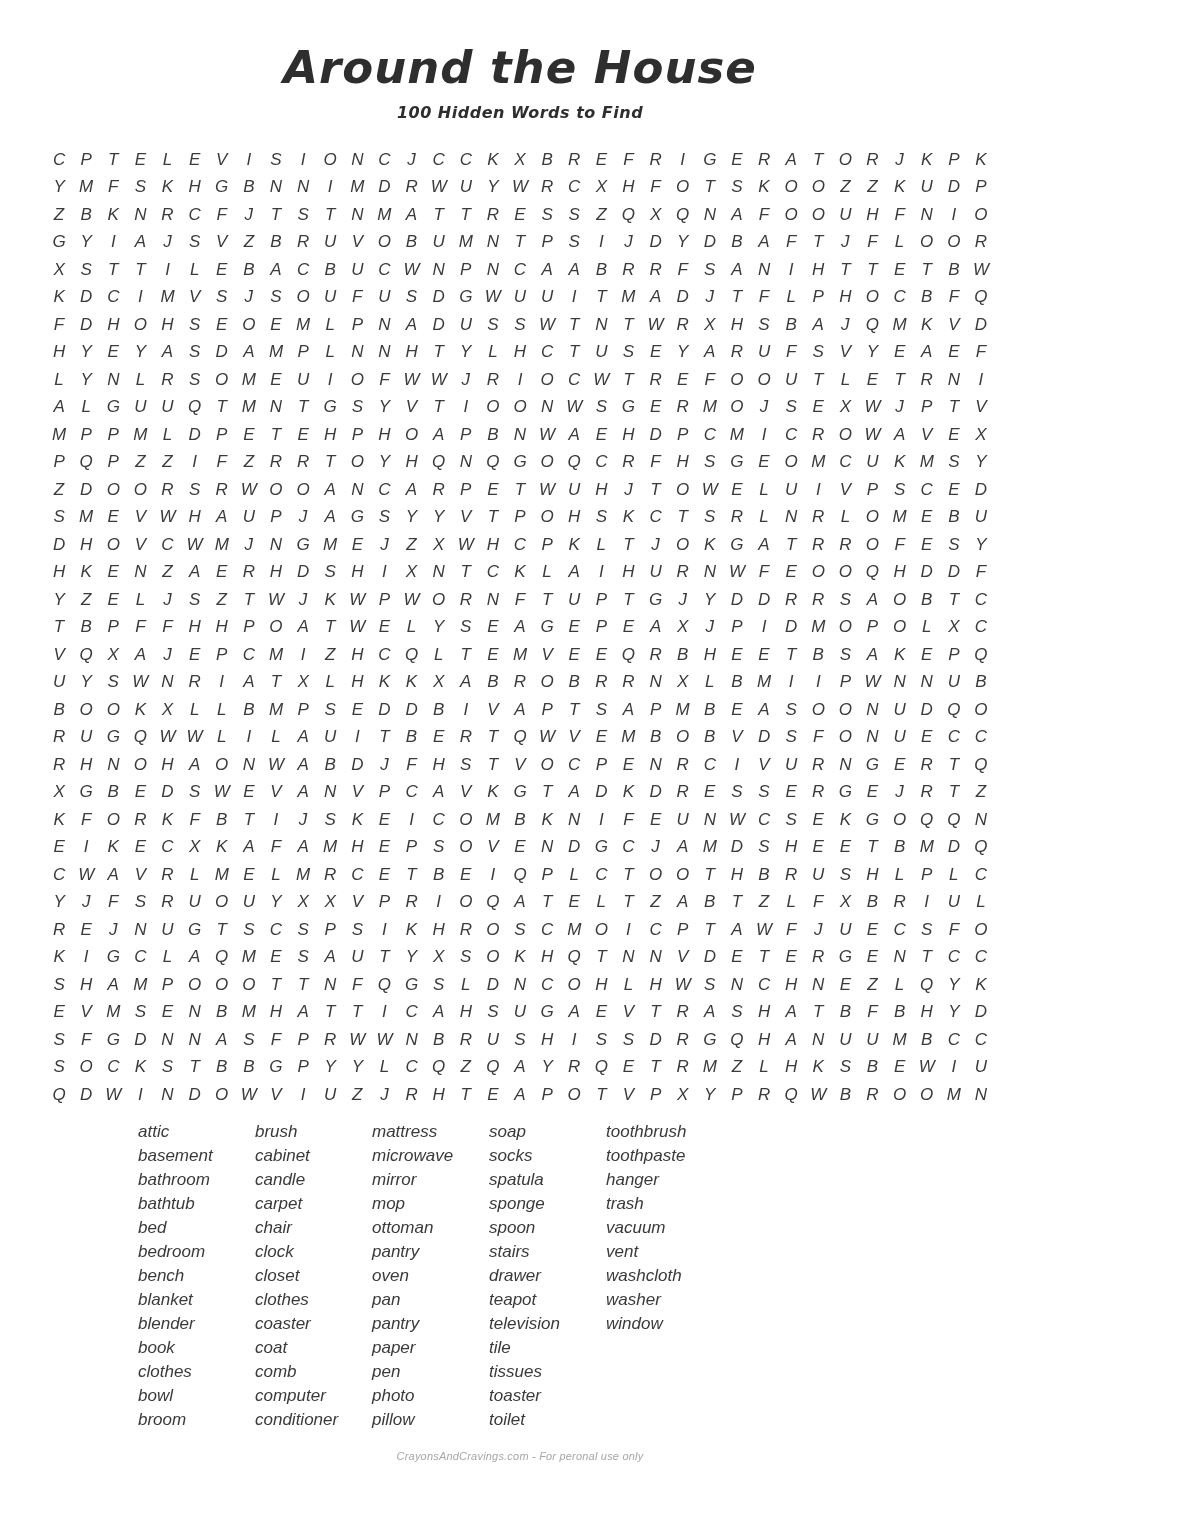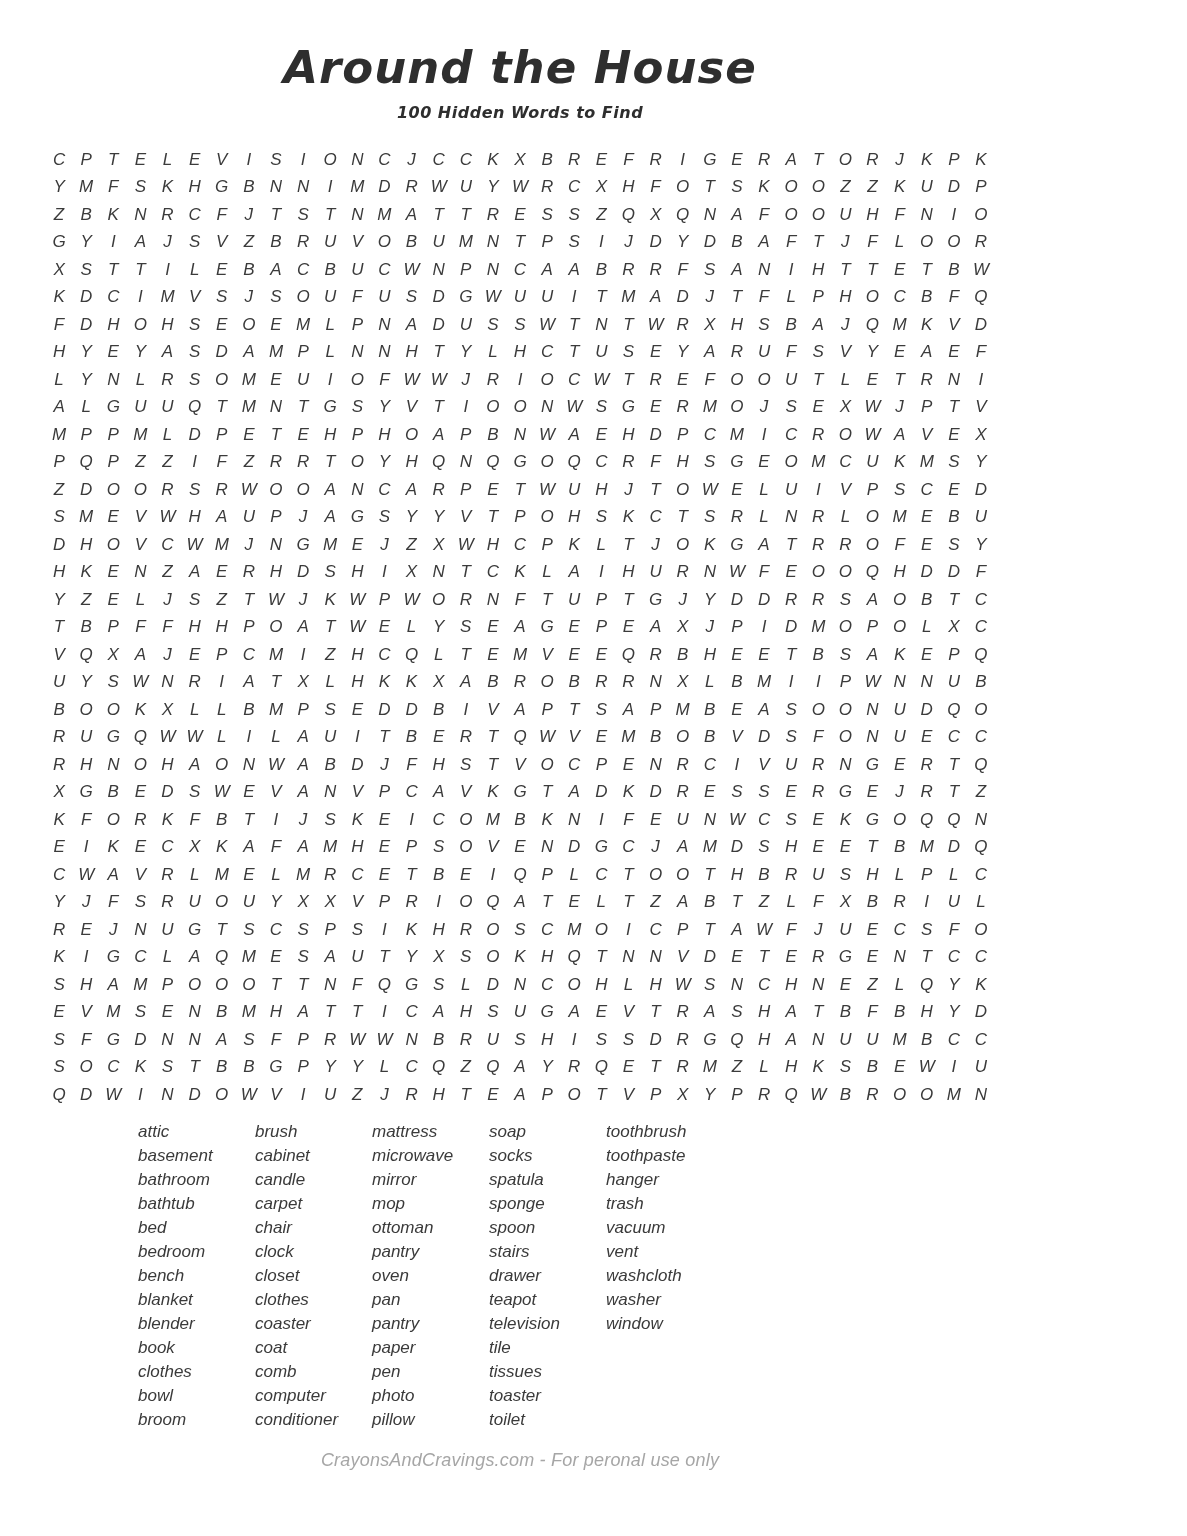--- a/index.html
+++ b/index.html
@@ -79,21 +79,21 @@
     line-height: 24px;
     color: #3a3a3a;
   }
   .footer-credit {
     position: absolute;
     top: 1450px;
     left: 0;
     width: 100%;
     text-align: center;
     font-family: "Liberation Sans", sans-serif;
-    font-size: 18px;
+    font-size: 11px;
     color: #a6a6a6;
     letter-spacing: 0.2px;
   }
 </style>
 </head>
 <body>
 
 <div class="page">
 
   <div class="puzzle-header">

